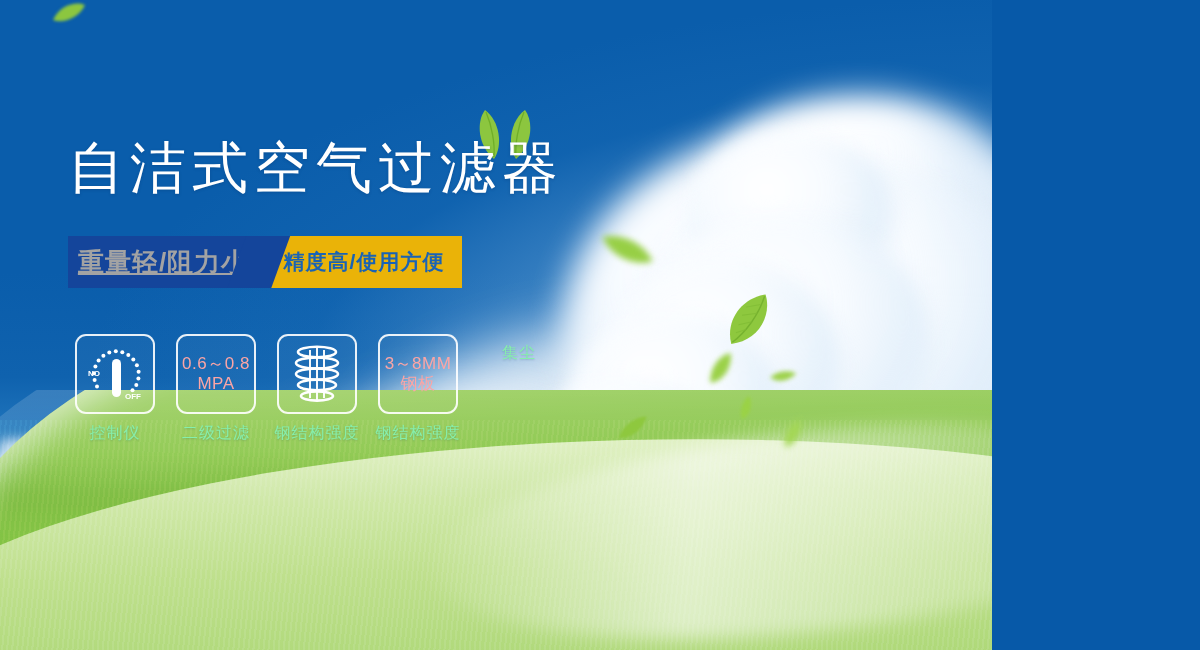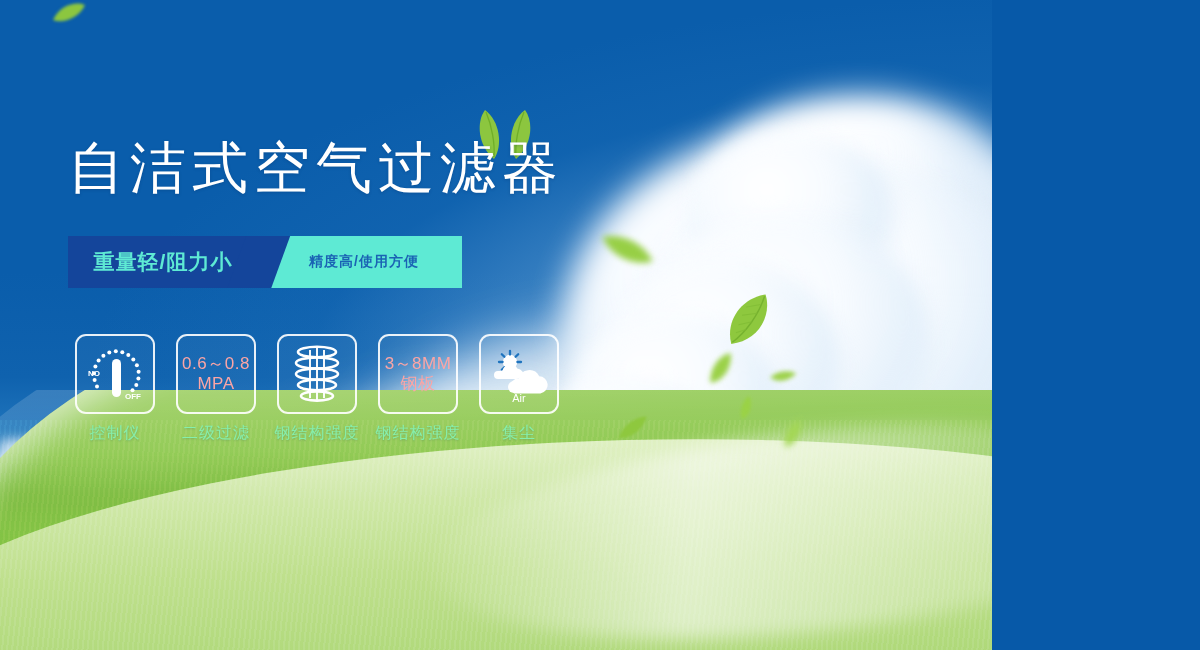--- a/index.html
+++ b/index.html
@@ -156,33 +156,34 @@
     left: 68px; top: 236px;
     width: 394px; height: 52px;
     display: flex;
     overflow: hidden;
   }
   .sub-left {
     position: relative;
     width: 190px; height: 52px;
     background: #14459b;
     display: flex; align-items: center; justify-content: center;
-    color: #5eead4;
-    font-size: 21px;
+    color: #a3a3a3;
+    font-size: 26px;
     letter-spacing: 1px;
     font-weight: 600;
     z-index: 2;
+    text-decoration: underline;
   }
   .sub-right {
     position: relative;
     flex: 1; height: 52px;
-    background: #5eead4;
+    background: #eab308;
     display: flex; align-items: center; justify-content: center;
     color: #1a63b4;
-    font-size: 14px;
+    font-size: 21px;
     letter-spacing: 1px;
     font-weight: 600;
     padding-left: 8px;
   }
   .sub-slash {
     position: absolute;
     left: 168px; top: -8px;
     width: 44px; height: 72px;
     background: #14459b;
     transform: skewX(-20deg);
@@ -418,42 +419,18 @@
       <div class="feat-box">
         <div class="feat-text" style="text-align:center;">
           <div>3～8MM</div>
           <div>钢板</div>
         </div>
       </div>
       <div class="feat-label">钢结构强度</div>
     </div>
 
     <div class="feature">
-      <div class="feat-box">
-        <svg width="62" height="58" viewBox="0 0 62 58">
-          <g fill="#ffffff">
-            <path d="M21 10 a8 8 0 1 1 0 16 a8 8 0 1 1 0 -16 Z" opacity="0"></path>
-
-            <circle cx="22" cy="17" r="7.2"></circle>
-            <g stroke="#1e73be" stroke-width="2.3" stroke-linecap="round">
-              <line x1="22" y1="6" x2="22" y2="9.6"></line>
-              <line x1="30.2" y1="9.2" x2="27.6" y2="11.8"></line>
-              <line x1="33" y1="17" x2="29.4" y2="17"></line>
-              <line x1="13.8" y1="9.2" x2="16.4" y2="11.8"></line>
-              <line x1="11" y1="17" x2="14.6" y2="17"></line>
-              <line x1="13.8" y1="24.8" x2="16.4" y2="22.2"></line>
-            </g>
-
-            <path d="M8 32 a6.5 6.5 0 0 1 6.5 -6.5 a8 8 0 0 1 14.8 -2 a7 7 0 0 1 6 9 L10 33 Z"></path>
-            <rect x="6" y="26" width="26" height="8" rx="4"></rect>
-
-            <path d="M22 42 a8.5 8.5 0 0 1 8.6 -8.5 a11 11 0 0 1 20.6 -2.2 a8.6 8.6 0 0 1 1.2 17.1 L26 48.4 Z"></path>
-            <rect x="20" y="36" width="35" height="12" rx="6"></rect>
-          </g>
-          <text x="31" y="57" text-anchor="middle" font-family="'Liberation Sans',sans-serif" font-size="11" fill="#ffffff">Air</text>
-        </svg>
-      </div>
       <div class="feat-label">集尘</div>
     </div>
 
   </div>
 
 </div>
 
 </body></html>

